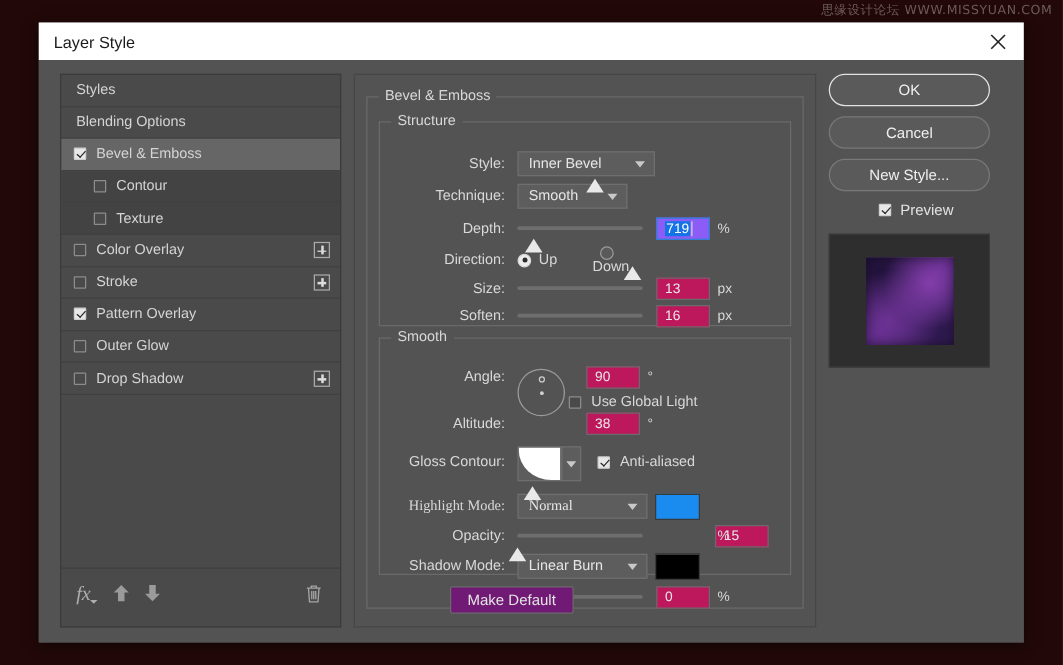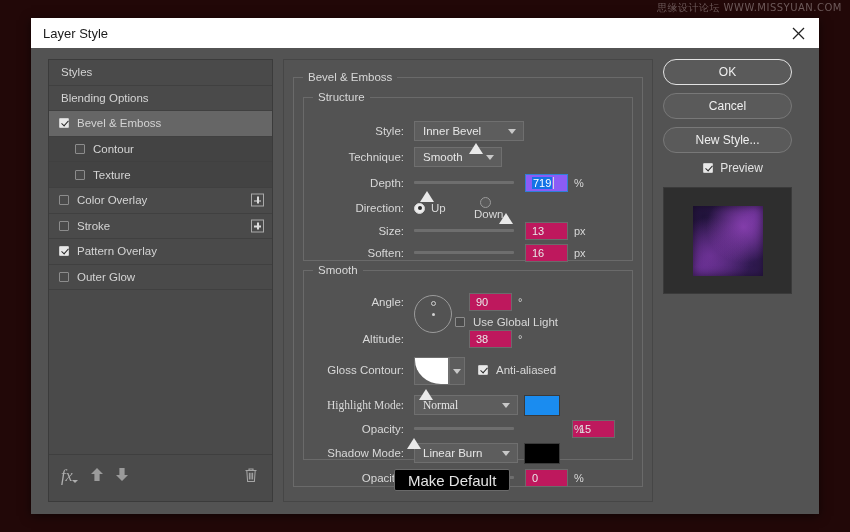--- a/index.html
+++ b/index.html
@@ -182,25 +182,24 @@
   .glossdrop .chev{
     position:absolute;left:50%;margin-left:-4px;top:50%;margin-top:-2px;
     width:0;height:0;border-left:4px solid transparent;border-right:4px solid transparent;
     border-top:5px solid #c8c8c8;
   }
 
   .swatch{position:absolute;height:21px;width:36px;border:1px solid #3a3a3a;box-sizing:border-box;}
 
   .defbtns{position:absolute;left:0;right:0;bottom:-2px;height:26px;}
   .btn{
-    background:#000000;border:1px solid #6a6a6a;border-radius:2px;
-    font-size:15px;color:#e4e4e4;height:22px;padding:0 13px;
+    background:#701a75;border:1px solid #6a6a6a;border-radius:2px;
+    font-size:12px;color:#e4e4e4;height:22px;padding:0 13px;
     display:inline-flex;align-items:center;justify-content:center;cursor:default;
     box-sizing:border-box;
-    margin-left:34px;
   }
 
   
   .right{position:absolute;left:632px;top:11px;width:140px;}
   .rbtn{
     width:129px;height:26px;border-radius:13px;background:#5a5a5a;border:1px solid #787878;
     color:#efefef;font-size:12px;display:flex;align-items:center;justify-content:center;
     margin-bottom:8px;cursor:default;box-sizing:border-box;
   }
   .rbtn.primary{border:1px solid #e2e2e2;}
@@ -282,20 +281,25 @@
           <div class="sb-item">
             <span class="cbx on"></span>
             <span class="lbl">Pattern Overlay</span>
           </div>
 
           <div class="sb-item">
             <span class="cbx"></span>
             <span class="lbl">Outer Glow</span>
           </div>
 
+          <div class="sb-item">
+            <span class="cbx"></span>
+            <span class="lbl">Drop Shadow</span>
+            <span class="plusbtn"></span>
+          </div>
 
         </div>
 
         <div class="sb-foot">
           <div class="ic ic-fx">fx<span class="tri"></span></div>
           <div class="ic ic-up">
             <svg width="14" height="15" viewBox="0 0 14 15">
               <polygon points="7,1 13,7 9.6,7 9.6,14 4.4,14 4.4,7 1,7" fill="#b6b6b6"></polygon>
             </svg>
           </div>

